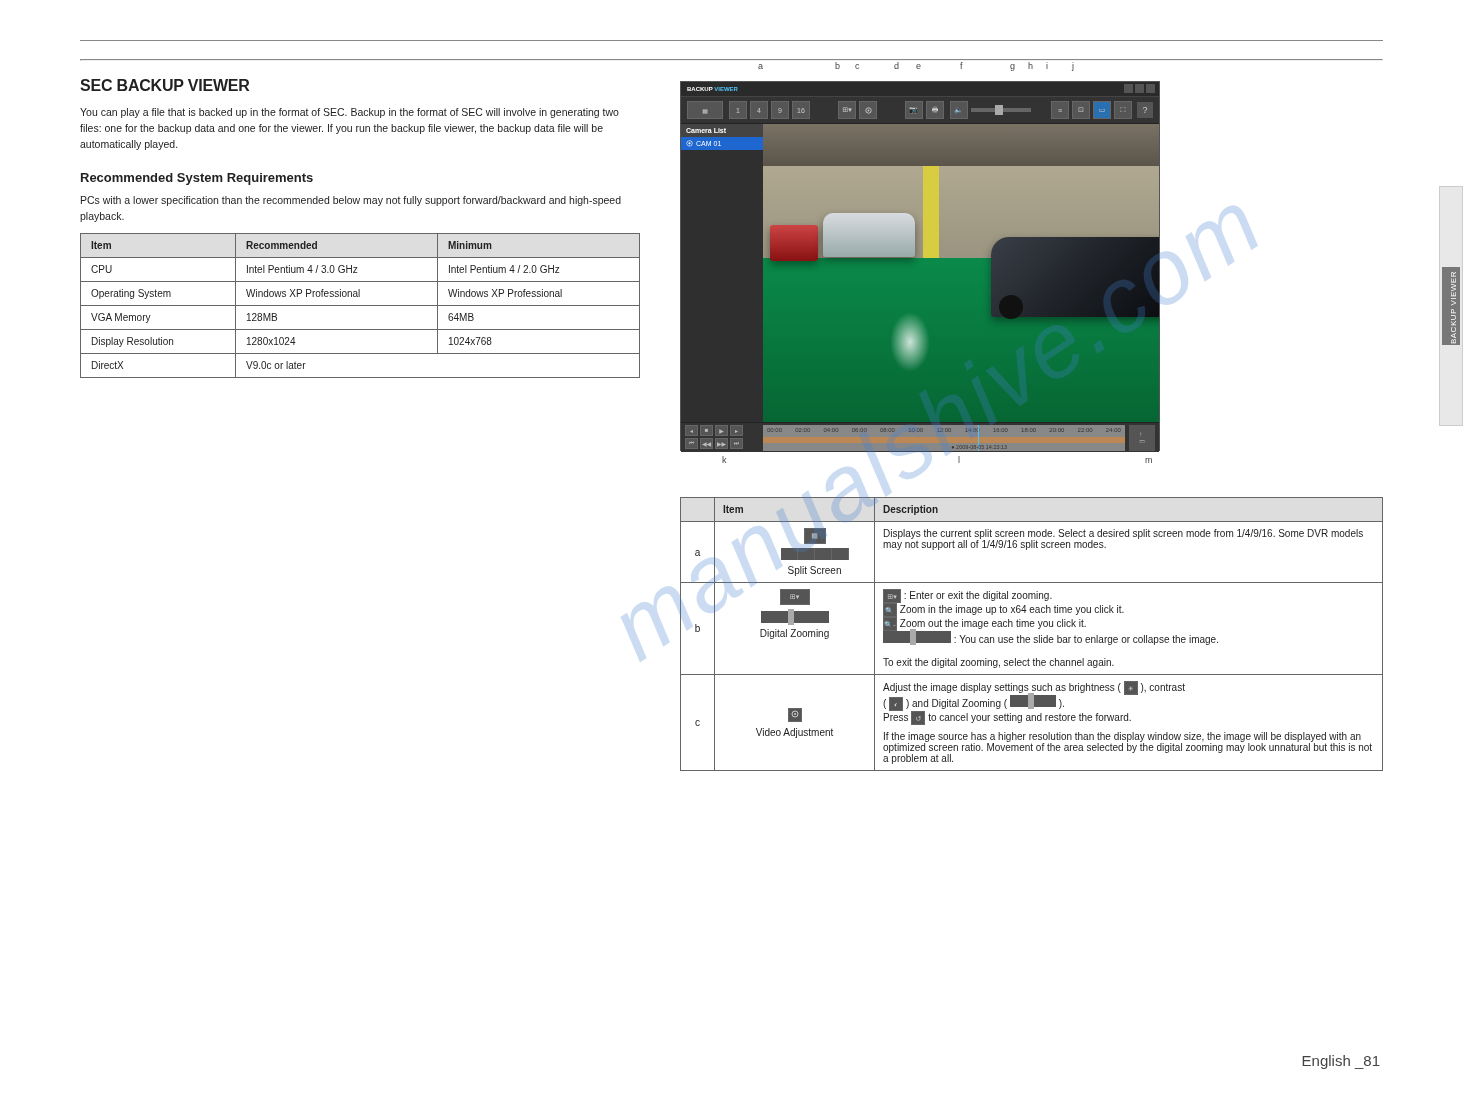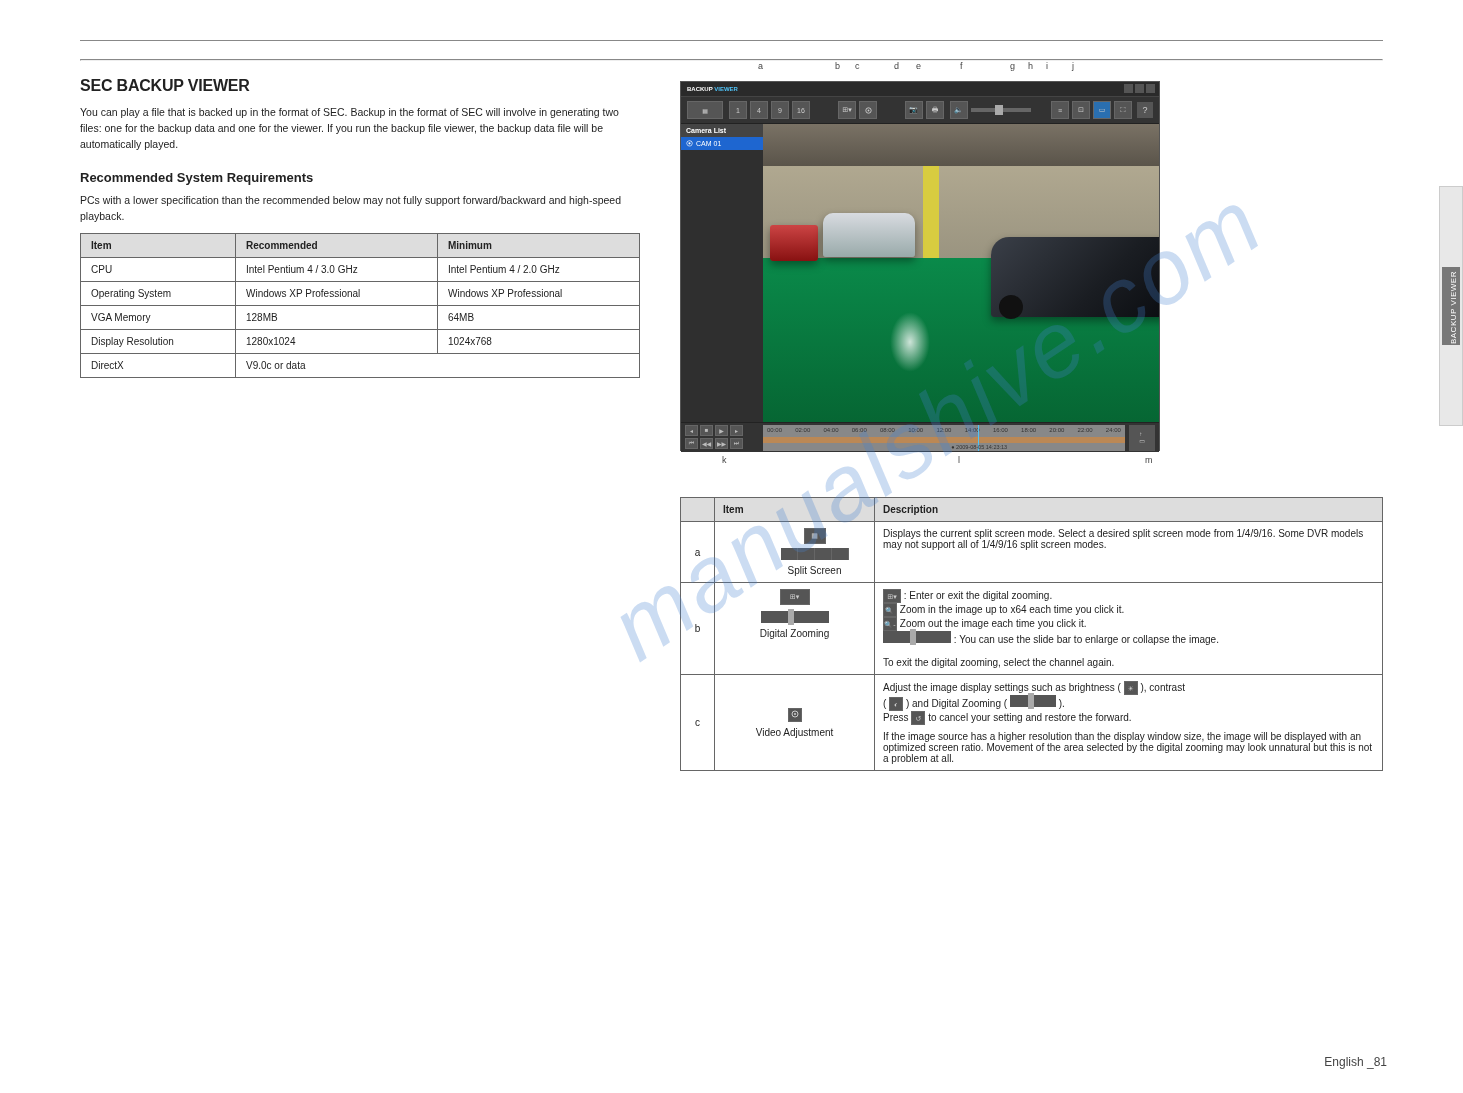--- a/index.html
+++ b/index.html
@@ -66,21 +66,21 @@
 table.feat th { background: #ddd; font-weight: bold; }
 .feat-icon { display: inline-block; vertical-align: middle; background: #555; border: 1px solid #666; color: #ccc; font-size: 7px; text-align: center; line-height: 14px; }
 .i-split { width: 22px; height: 16px; }
 .i-splitbar { width: 68px; height: 12px; background: #444; display: inline-flex; }
 .i-splitbar span { flex:1; border-right:1px solid #666; background:#555; }
 .i-pop { width: 18px; height: 14px; }
 .i-dezoom { width: 30px; height: 16px; }
 .i-slider { width: 68px; height: 12px; background: #555; position: relative; display:inline-block; }
 .i-slider::after { content:''; position:absolute; left: 40%; top:-2px; width: 6px; height: 16px; background: #aaa; }
 .i-sm { width: 14px; height: 14px; }
-.foot { position: absolute; bottom: 24px; right: 76px; font-size: 12px; color: #444; }
+.foot { position: absolute; bottom: 24px; right: 83px; font-size: 15px; color: #444; }
 .big-wm { position: absolute; left: 38%; top: 34%; font-size: 92px; font-style: italic; font-weight: 300; color: rgba(70,130,210,0.28); transform: rotate(-34deg); letter-spacing: 3px; pointer-events: none; z-index: 2; }
 </style>
 </head>
 <body>
 
 <div class="tab">
   <div class="tab-inner"></div>
   <div class="tab-text">BACKUP VIEWER</div>
 </div>
 
@@ -129,21 +129,21 @@
             <td>128MB</td>
             <td>64MB</td>
           </tr>
           <tr>
             <td>Display Resolution</td>
             <td>1280x1024</td>
             <td>1024x768</td>
           </tr>
           <tr>
             <td>DirectX</td>
-            <td colspan="2">V9.0c or data</td>
+            <td colspan="2">V9.0c or later</td>
           </tr>
         </tbody>
       </table>
     </div>
 
     <div class="right-col">
 
       <div style="position:relative; height:14px;">
         <span class="leader-label" style="left:78px; top:0;">a</span>
         <span class="leader-label" style="left:155px; top:0;">b</span>

